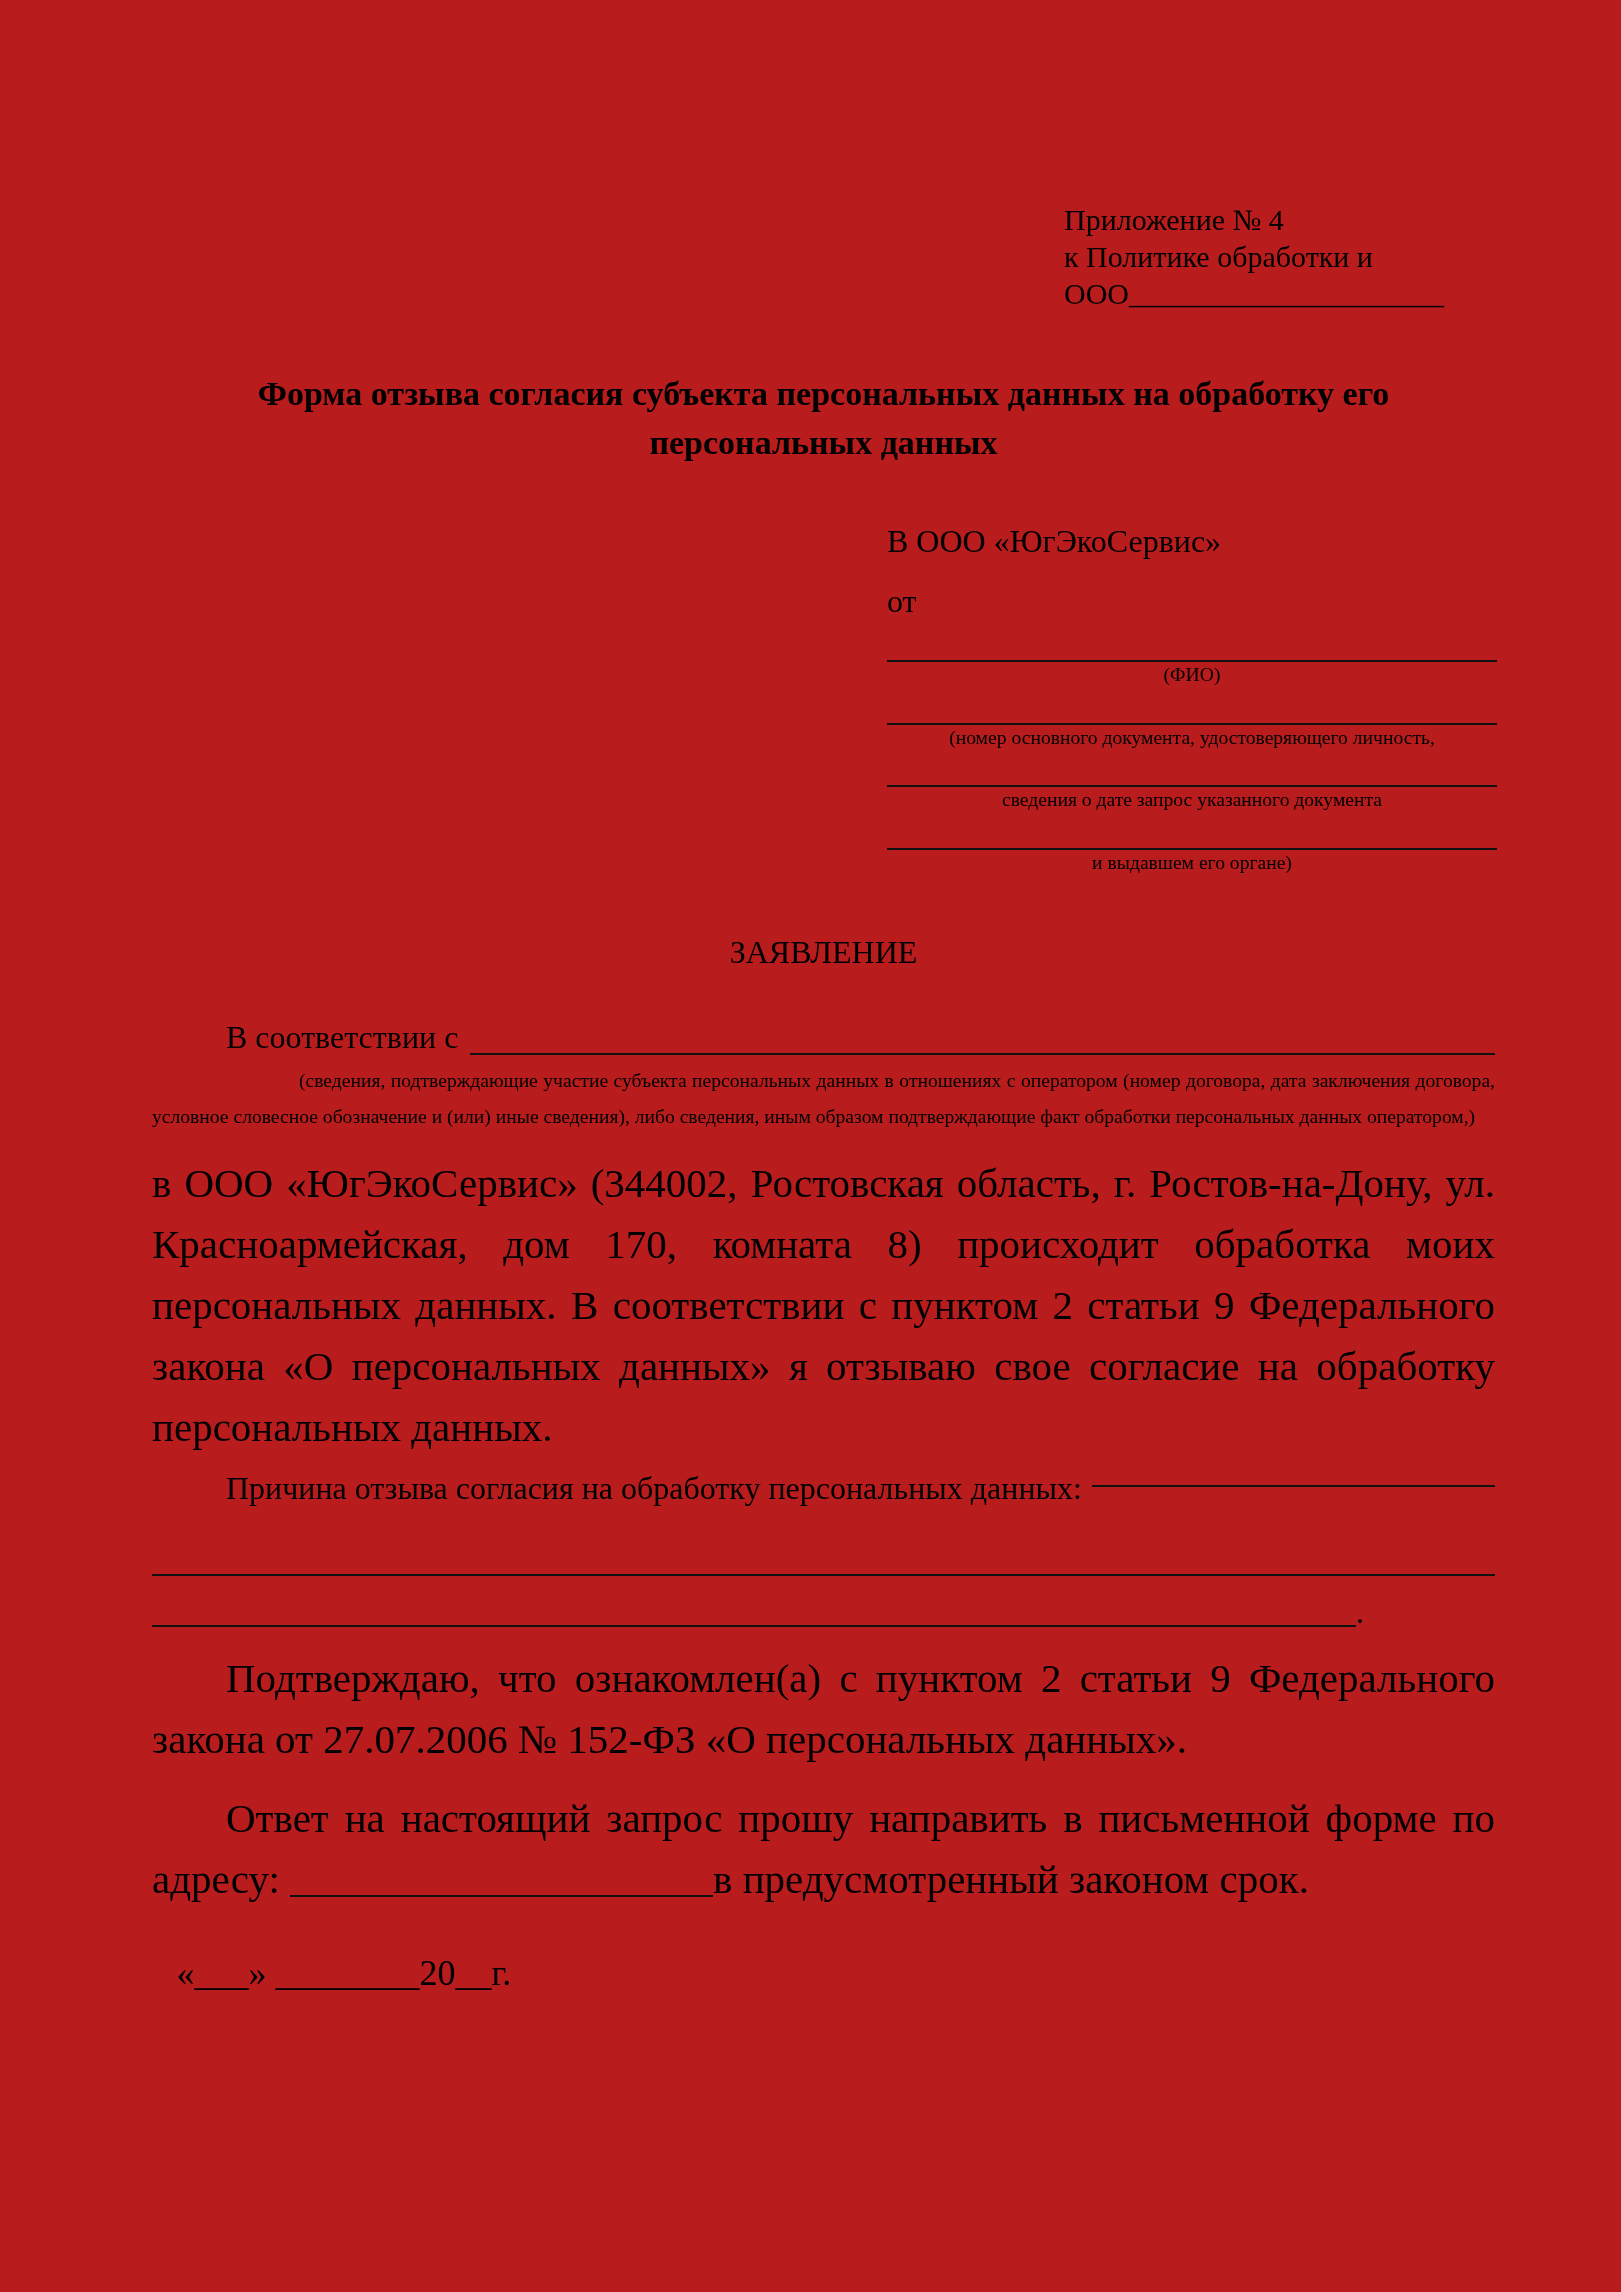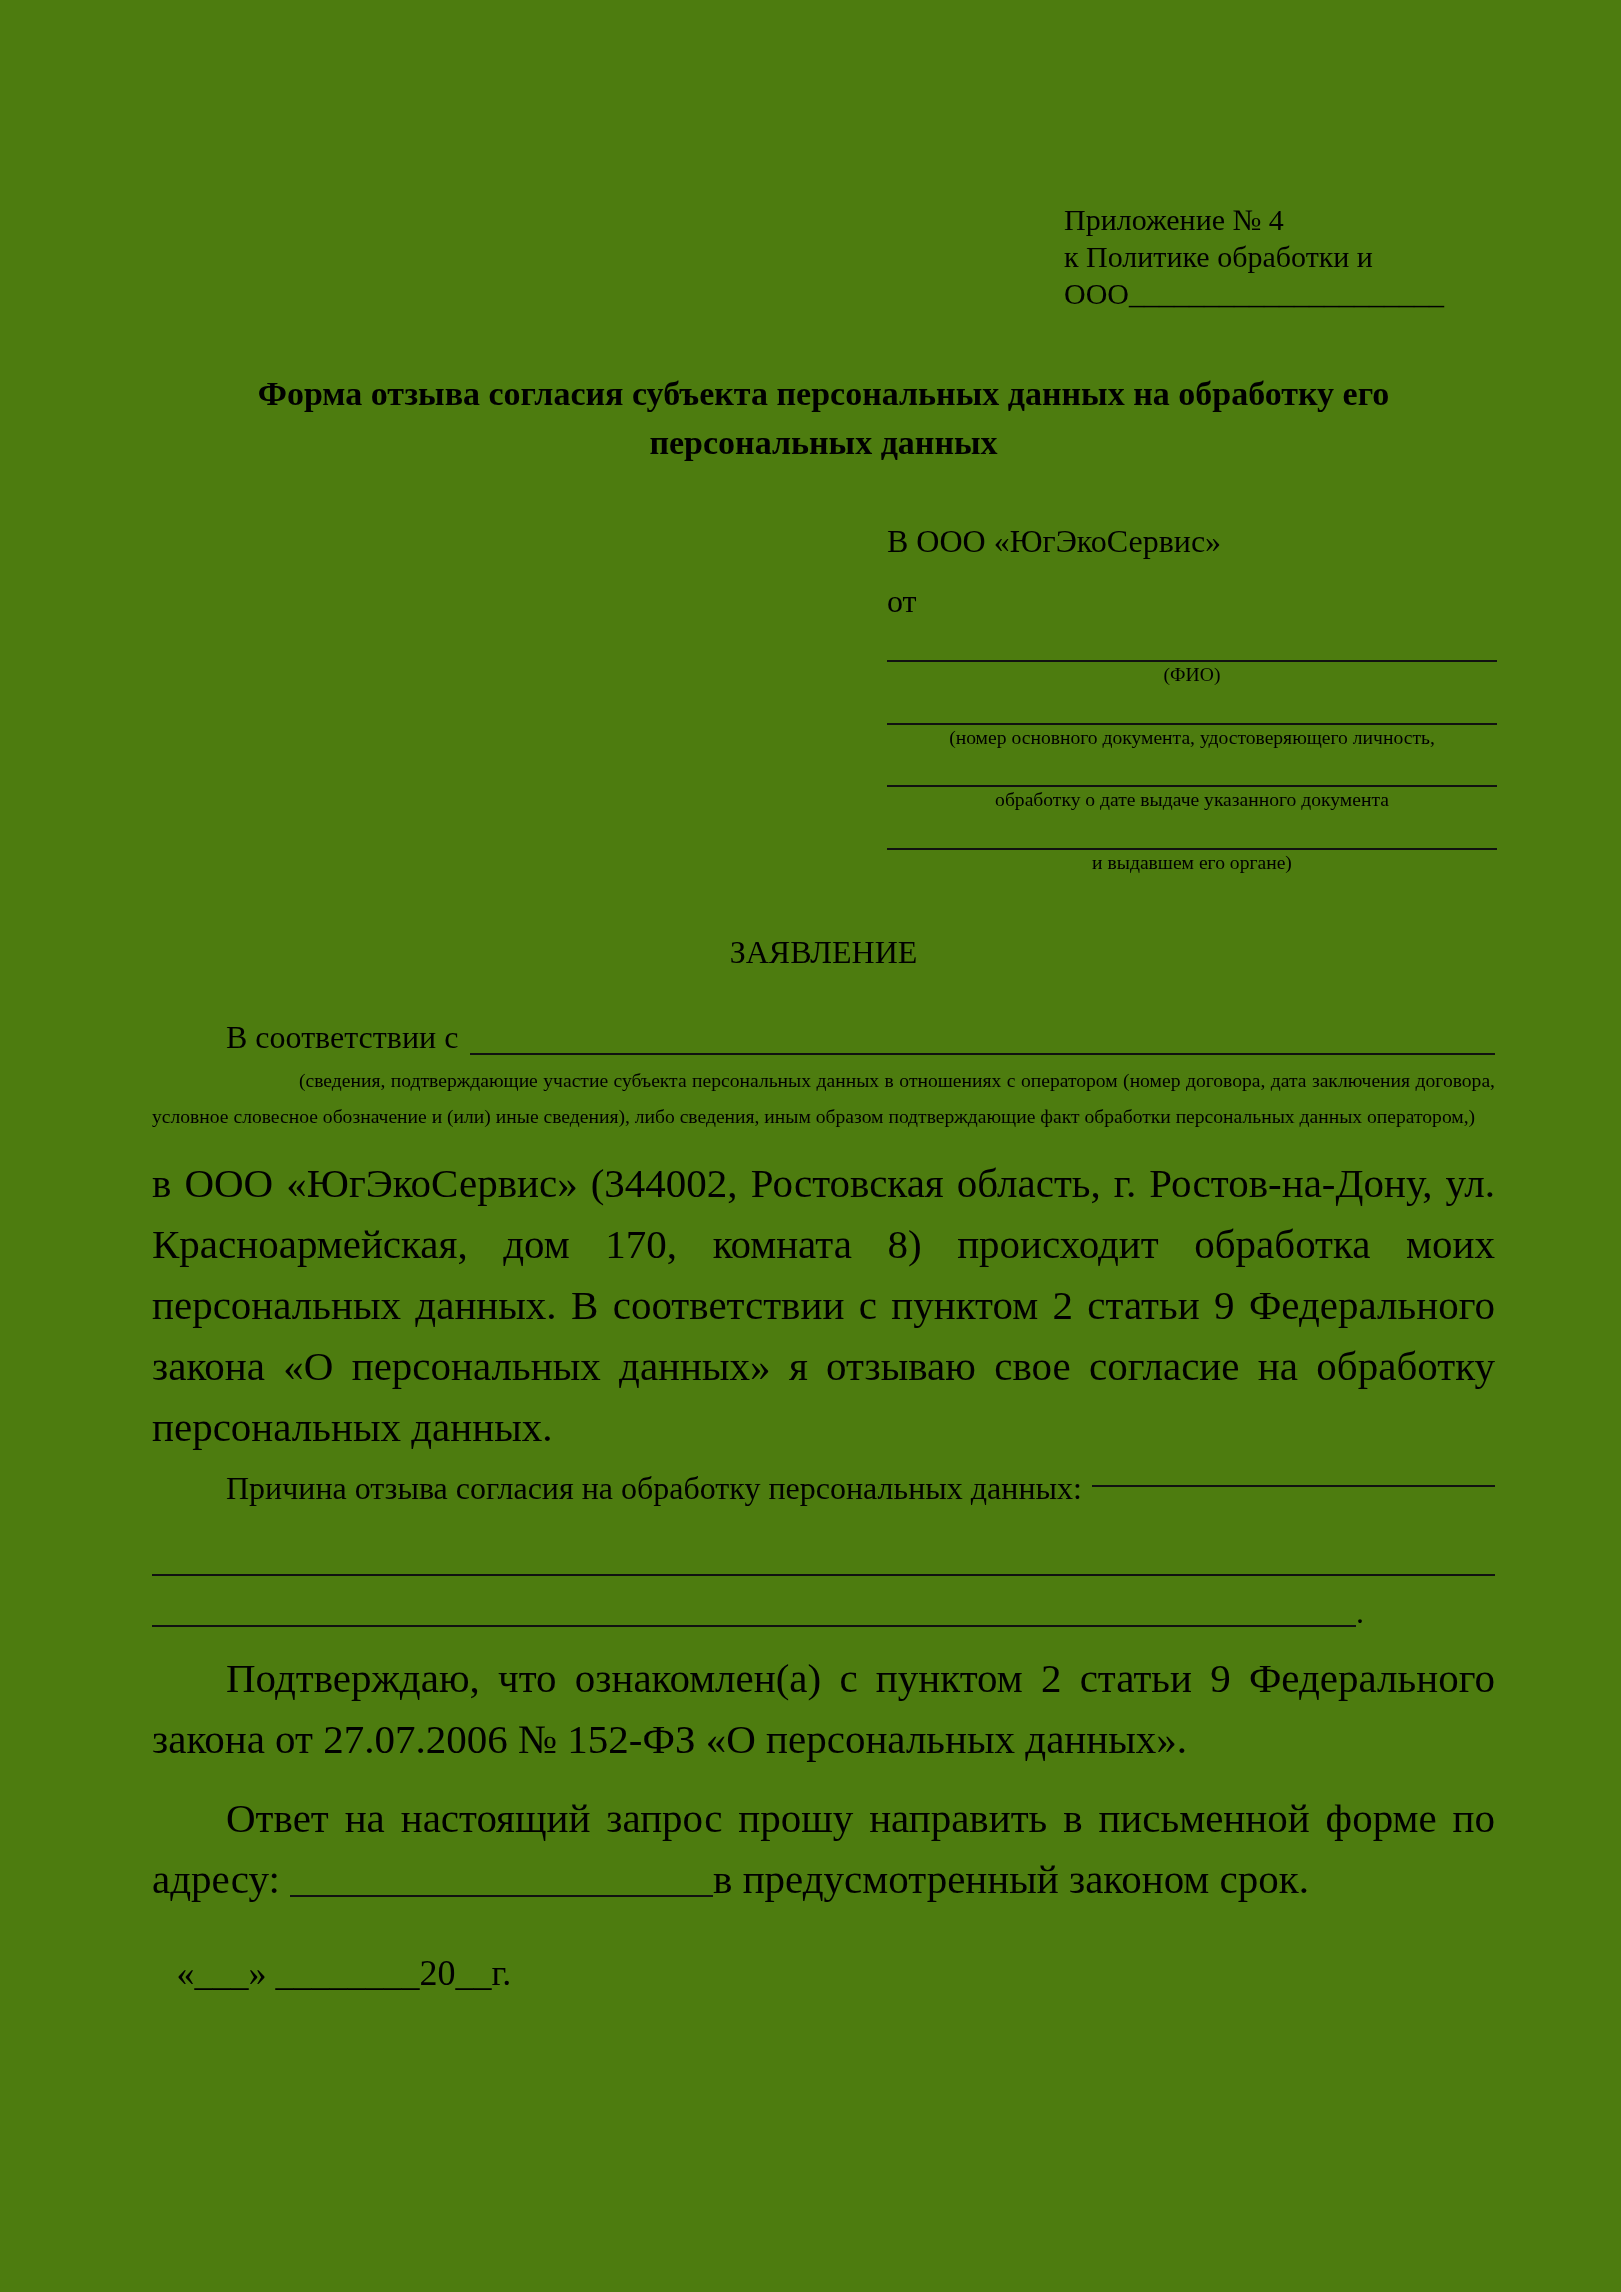--- a/index.html
+++ b/index.html
@@ -2,21 +2,21 @@
 <html><head>
 <meta charset="utf-8">
 <style>
   * { margin: 0; padding: 0; box-sizing: border-box; }
   html, body { background: #ffffff; }
   body { font-family: "Liberation Serif", "DejaVu Serif", serif; color: #000; }
   .page {
     position: relative;
     width: 1621px;
     height: 2293px;
-    background: #4d7c0f;
+    background: #b91c1c;
     padding: 201px 126px 0 152px;
     overflow: hidden;
   }
   
   .annex {
     width: 433px;
     margin-left: 912px;
     font-size: 30px;
     line-height: 37px;
     text-align: left;
@@ -156,21 +156,21 @@
     <div>В ООО «ЮгЭкоСервис»</div>
     <div class="from-label">от</div>
 
     <div class="field-line"></div>
     <div class="field-caption">(ФИО)</div>
 
     <div class="field-line next"></div>
     <div class="field-caption">(номер основного документа, удостоверяющего личность,</div>
 
     <div class="field-line next"></div>
-    <div class="field-caption">обработку о дате выдаче указанного документа</div>
+    <div class="field-caption">сведения о дате запрос указанного документа</div>
 
     <div class="field-line next"></div>
     <div class="field-caption">и выдавшем его органе)</div>
   </div>
 
   <div class="statement-heading">ЗАЯВЛЕНИЕ</div>
 
   <div class="accordance-row">
     <span class="label">В соответствии с</span>
     <span class="fill-line"></span>

